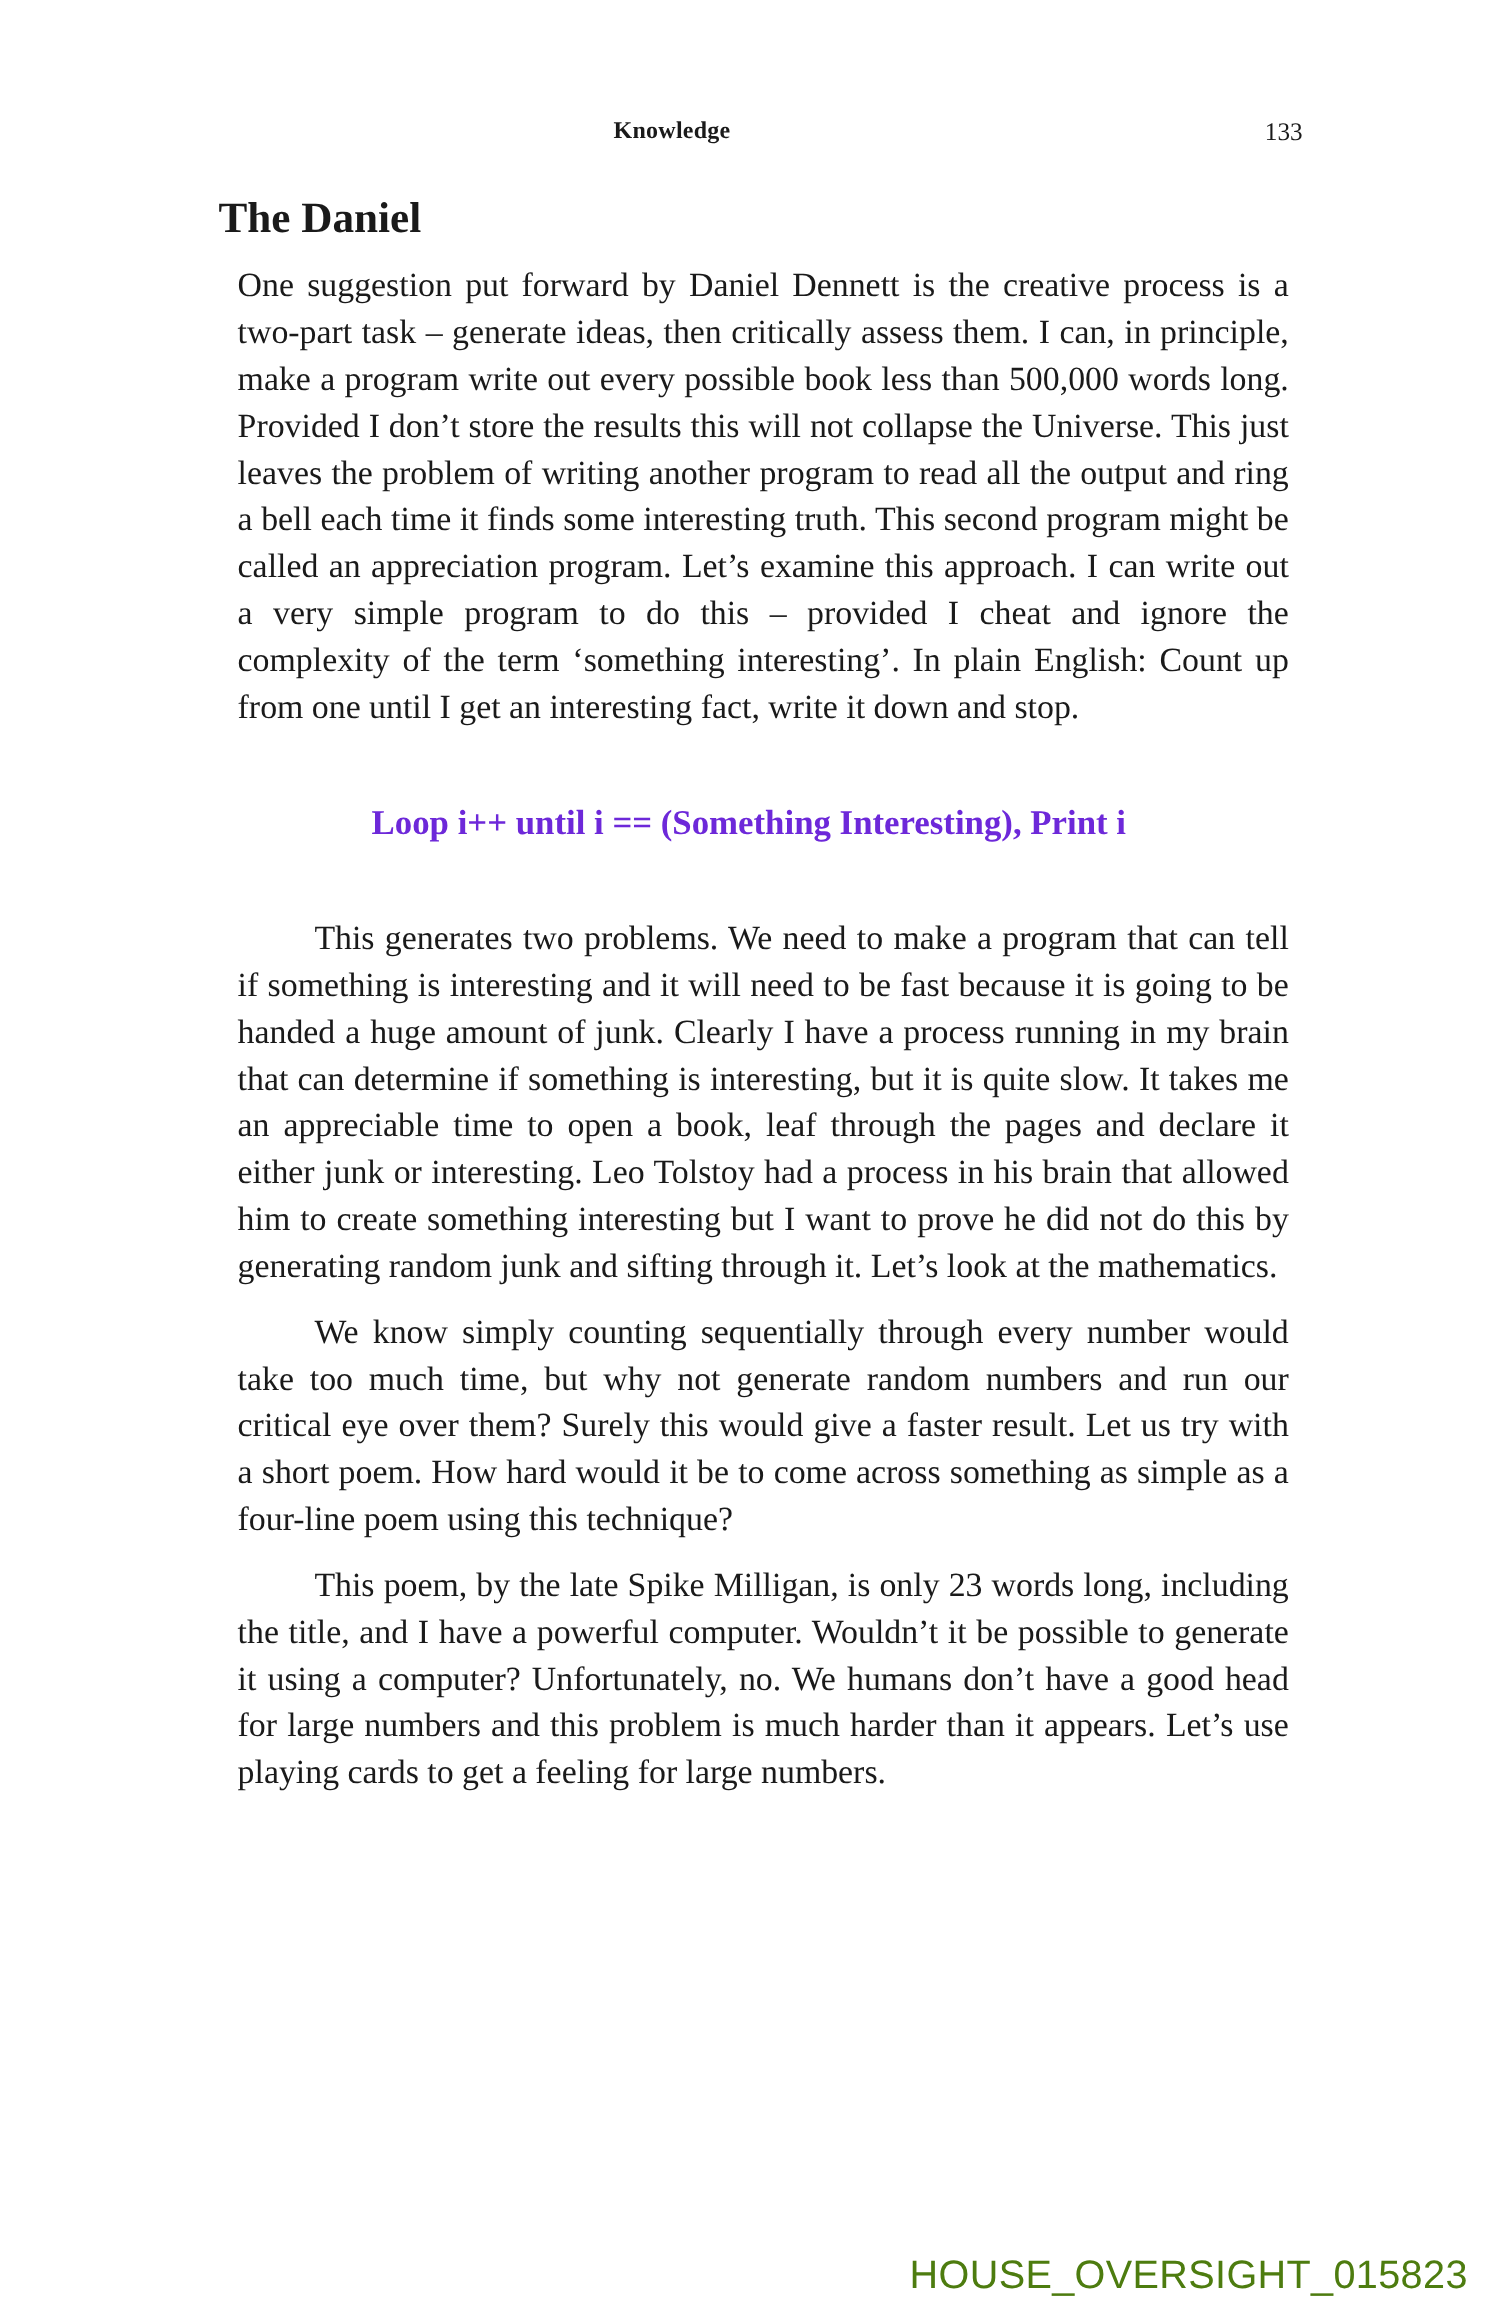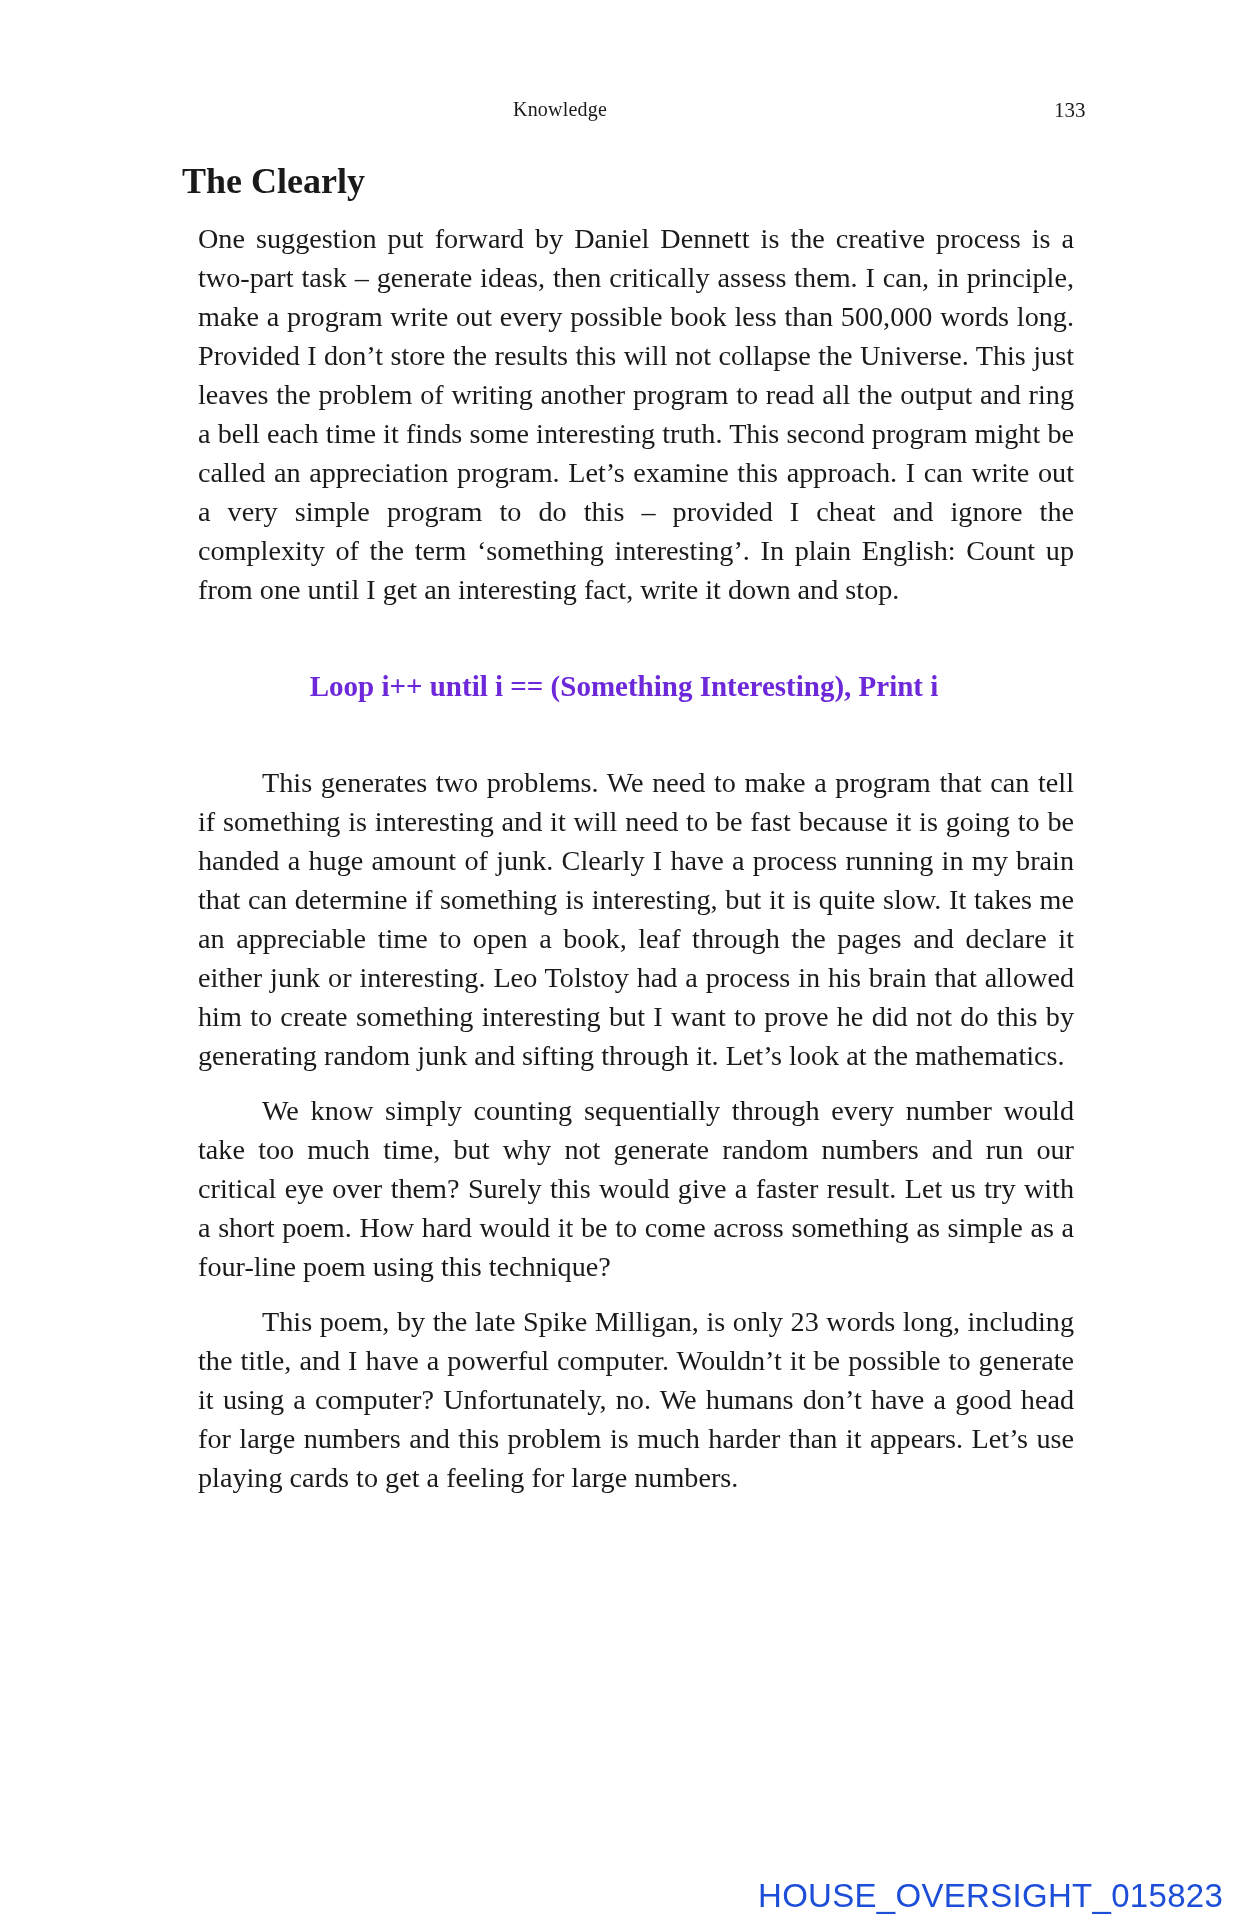--- a/index.html
+++ b/index.html
@@ -1,39 +1,39 @@
 <!DOCTYPE html>
 <html><head>
 <meta charset="utf-8">
 <style>
   html, body { margin: 0; padding: 0; background: #ffffff; }
   body { width: 1248px; height: 1920px; position: relative; overflow: hidden;
          font-family: "Liberation Serif", "DejaVu Serif", serif; color: #1a1a1a; }
   .running-head { position: absolute; top: 98px; left: 0; width: 1120px; text-align: center;
-         font-size: 20px; letter-spacing: 0.2px; }
+         font-size: 20px; letter-spacing: 0.2px; font-weight: bold; }
   .page-number { position: absolute; top: 98px; left: 1054px; font-size: 21px; font-family: Liberation Serif, serif; }
   .section-title { position: absolute; top: 160px; left: 182px; font-size: 36px; font-weight: bold; margin: 0; }
   .text-block { position: absolute; left: 182px; width: 908px; font-size: 28.2px; line-height: 39px;
          text-align: justify; margin: 0; }
   .text-block p { margin: 16px; }
   .indent { text-indent: 64px; }
   #para1 { top: 203px; }
   .code-line { position: absolute; top: 670px; left: 0; width: 1248px; text-align: center;
          font-size: 29px; font-weight: bold; color: #6d28d9; margin: 0; }
   #para-group { top: 747px; }
   .bates { position: absolute; top: 1877px; left: 758px;
-         font-family: "Liberation Sans", "DejaVu Sans", sans-serif; font-size: 33px; color: #1d4ed8; letter-spacing: 0.3px; }
+         font-family: "Liberation Sans", "DejaVu Sans", sans-serif; font-size: 33px; color: #4d7c0f; letter-spacing: 0.3px; }
 </style>
 </head>
 <body>
 
 <div class="running-head">Knowledge</div>
 <div class="page-number">133</div>
 
-<h2 class="section-title">The Clearly</h2>
+<h2 class="section-title">The Daniel</h2>
 
 <div class="text-block" id="para1">
   <p>One suggestion put forward by Daniel Dennett is the creative process is a two-part task – generate ideas, then critically assess them. I can, in principle, make a program write out every possible book less than 500,000 words long. Provided I don’t store the results this will not collapse the Universe. This just leaves the problem of writing another program to read all the output and ring a bell each time it finds some interesting truth. This second program might be called an appreciation program. Let’s examine this approach. I can write out a very simple program to do this – provided I cheat and ignore the complexity of the term ‘something interesting’. In plain English: Count up from one until I get an interesting fact, write it down and stop.</p>
 </div>
 
 <p class="code-line">Loop i++ until i == (Something Interesting), Print i</p>
 
 <div class="text-block" id="para-group">
   <p class="indent">This generates two problems. We need to make a program that can tell if something is interesting and it will need to be fast because it is going to be handed a huge amount of junk. Clearly I have a process running in my brain that can determine if something is interesting, but it is quite slow. It takes me an appreciable time to open a book, leaf through the pages and declare it either junk or interesting. Leo Tolstoy had a process in his brain that allowed him to create something interesting but I want to prove he did not do this by generating random junk and sifting through it. Let’s look at the mathematics.</p>
   <p class="indent">We know simply counting sequentially through every number would take too much time, but why not generate random numbers and run our critical eye over them? Surely this would give a faster result. Let us try with a short poem. How hard would it be to come across something as simple as a four-line poem using this technique?</p>

